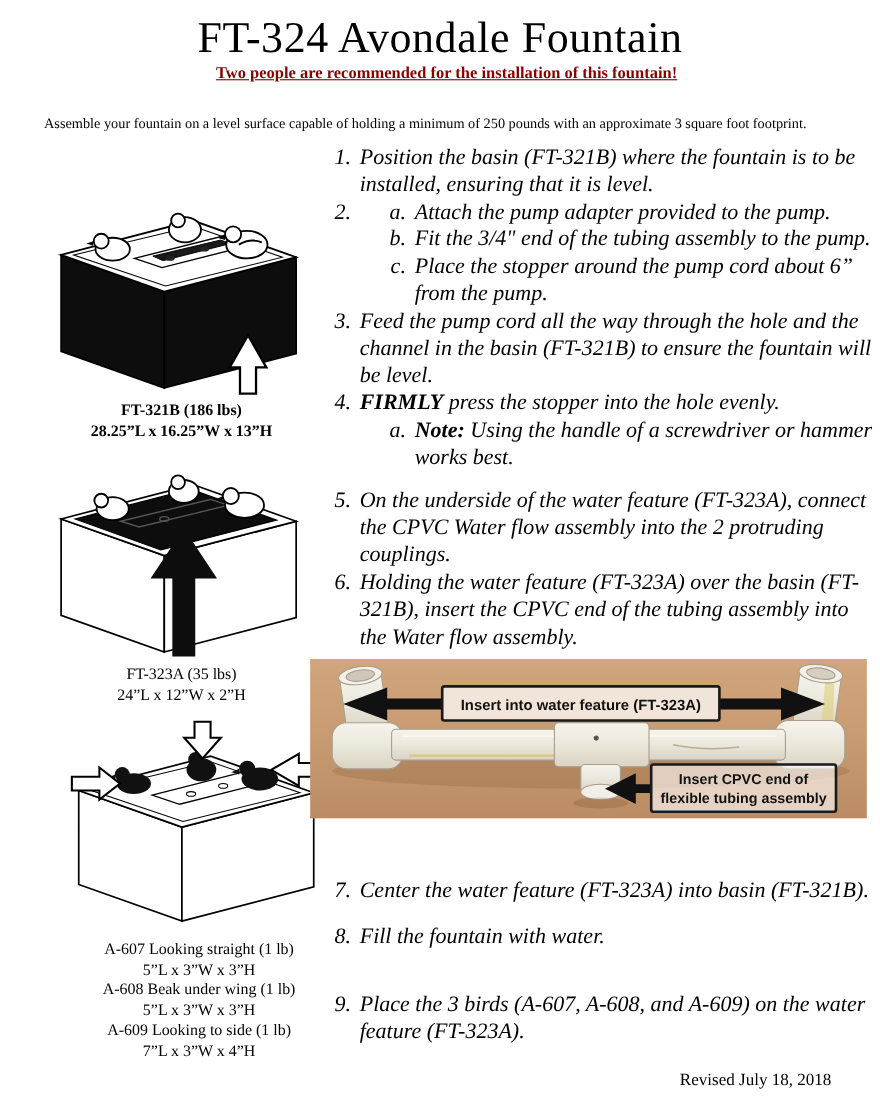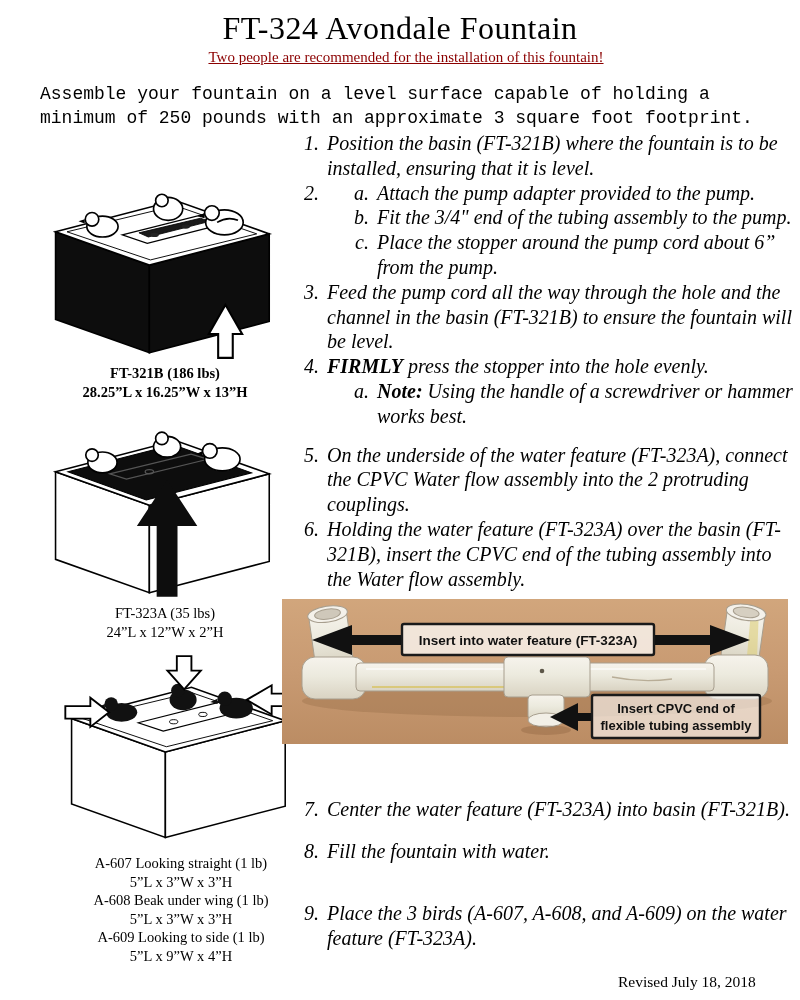--- a/index.html
+++ b/index.html
@@ -2,31 +2,30 @@
 <html><head>
 <meta charset="utf-8">
 <style>
   html,body{margin:0;padding:0;}
   body{
     width:800px;height:1000px;position:relative;overflow:hidden;
     background:#ffffff;color:#000;
     font-family:"Liberation Serif", serif;
   }
   .title{
-    text-align:center;font-size:32px;font-weight:400;
+    text-align:center;font-size:40px;font-weight:400;
     margin:10px 0 0 0;letter-spacing:.5px;
   }
   .warning{
-    text-align:center;font-weight:normal;font-size:15px;
+    text-align:center;font-weight:bold;font-size:15px;
     text-decoration:underline;margin-top:2px;margin-left:12px;
   }
   .intro{
-    font-size:18px;line-height:1.33;
-    margin:17px 40px 0 40px;
-    font-family:Liberation Mono, monospace;
+    font-size:13px;line-height:1.33;
+    margin:27px 40px 0 40px;
   }
   
   .right-col{position:absolute;left:293px;top:131px;width:506px;}
   ol.steps{margin:0;padding-left:31px;font-size:20px;line-height:1.24;font-style:italic;}
   ol.steps>li{padding-left:3px;}
   ol.subs{list-style-type:lower-alpha;margin:0;padding-left:47px;}
   ol.subs>li{padding-left:3px;}
   .stepbold{font-weight:bold;}
   #step5{margin-top:14px;}
   #step8{margin-top:17px;}
@@ -159,21 +158,21 @@
     <polygon points="111,2 125,2 125,16 134,16 118,34 102,16 111,16" fill="#ffffff" stroke="#000" stroke-width="1.8"></polygon>
     <polygon points="4,50 28,50 28,42 46,56 28,70 28,62 4,62" fill="#ffffff" stroke="#000" stroke-width="1.8"></polygon>
     <polygon points="226,38 202,38 202,30 178,44 202,58 202,50 226,50" fill="#ffffff" stroke="#000" stroke-width="1.8"></polygon>
   </svg>
   <div class="capbox">
     <p class="cap">A-607 Looking straight (1 lb)</p>
     <p class="cap">5”L x 3”W x 3”H</p>
     <p class="cap">A-608 Beak under wing (1 lb)</p>
     <p class="cap">5”L x 3”W x 3”H</p>
     <p class="cap">A-609 Looking to side (1 lb)</p>
-    <p class="cap">5”L x 9”W x 4”H</p>
+    <p class="cap">7”L x 3”W x 4”H</p>
   </div>
 </div>
 
 <div class="right-col">
   <ol class="steps" start="1">
     <li id="step1"><span class="stepbold"></span><span>Position the basin (FT-321B) where the fountain is to be installed, ensuring that it is level.</span></li>
     <li id="step2"><span class="stepbold"></span>
       <ol class="subs">
         <li><span class="stepbold"></span><span>Attach the pump adapter provided to the pump.</span></li>
         <li><span class="stepbold"></span><span>Fit the 3/4" end of the tubing assembly to the pump.</span></li>

